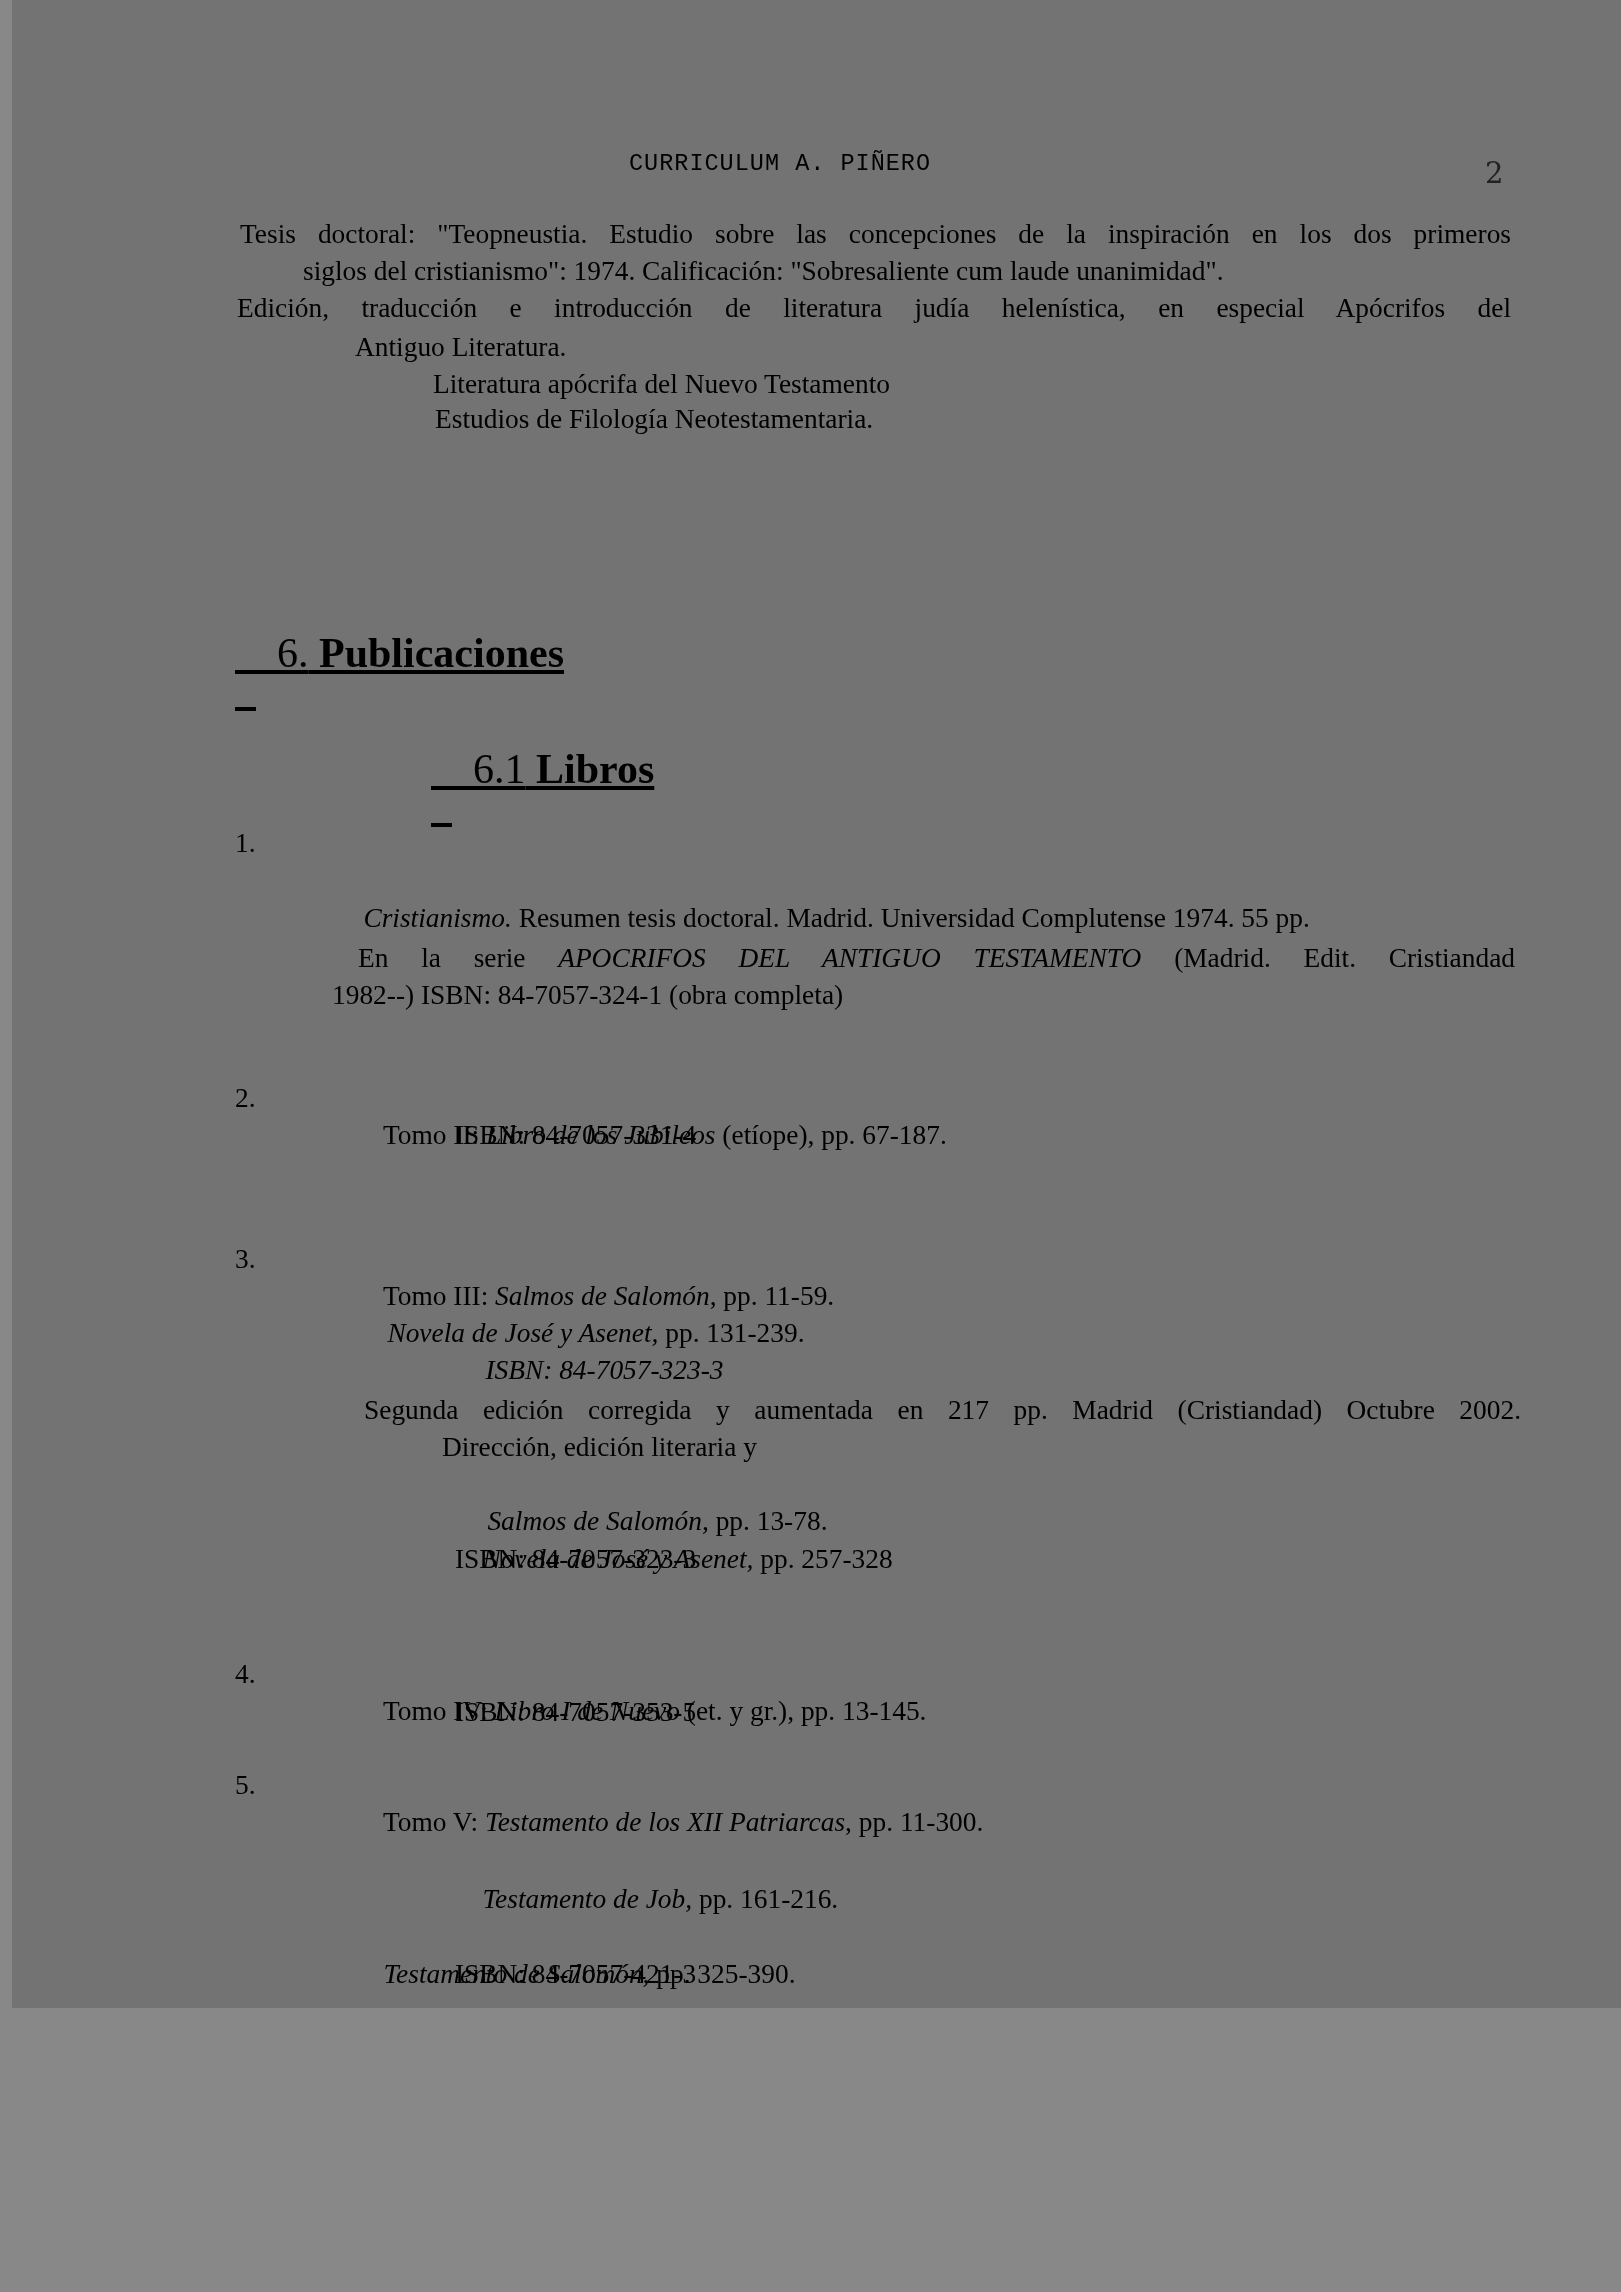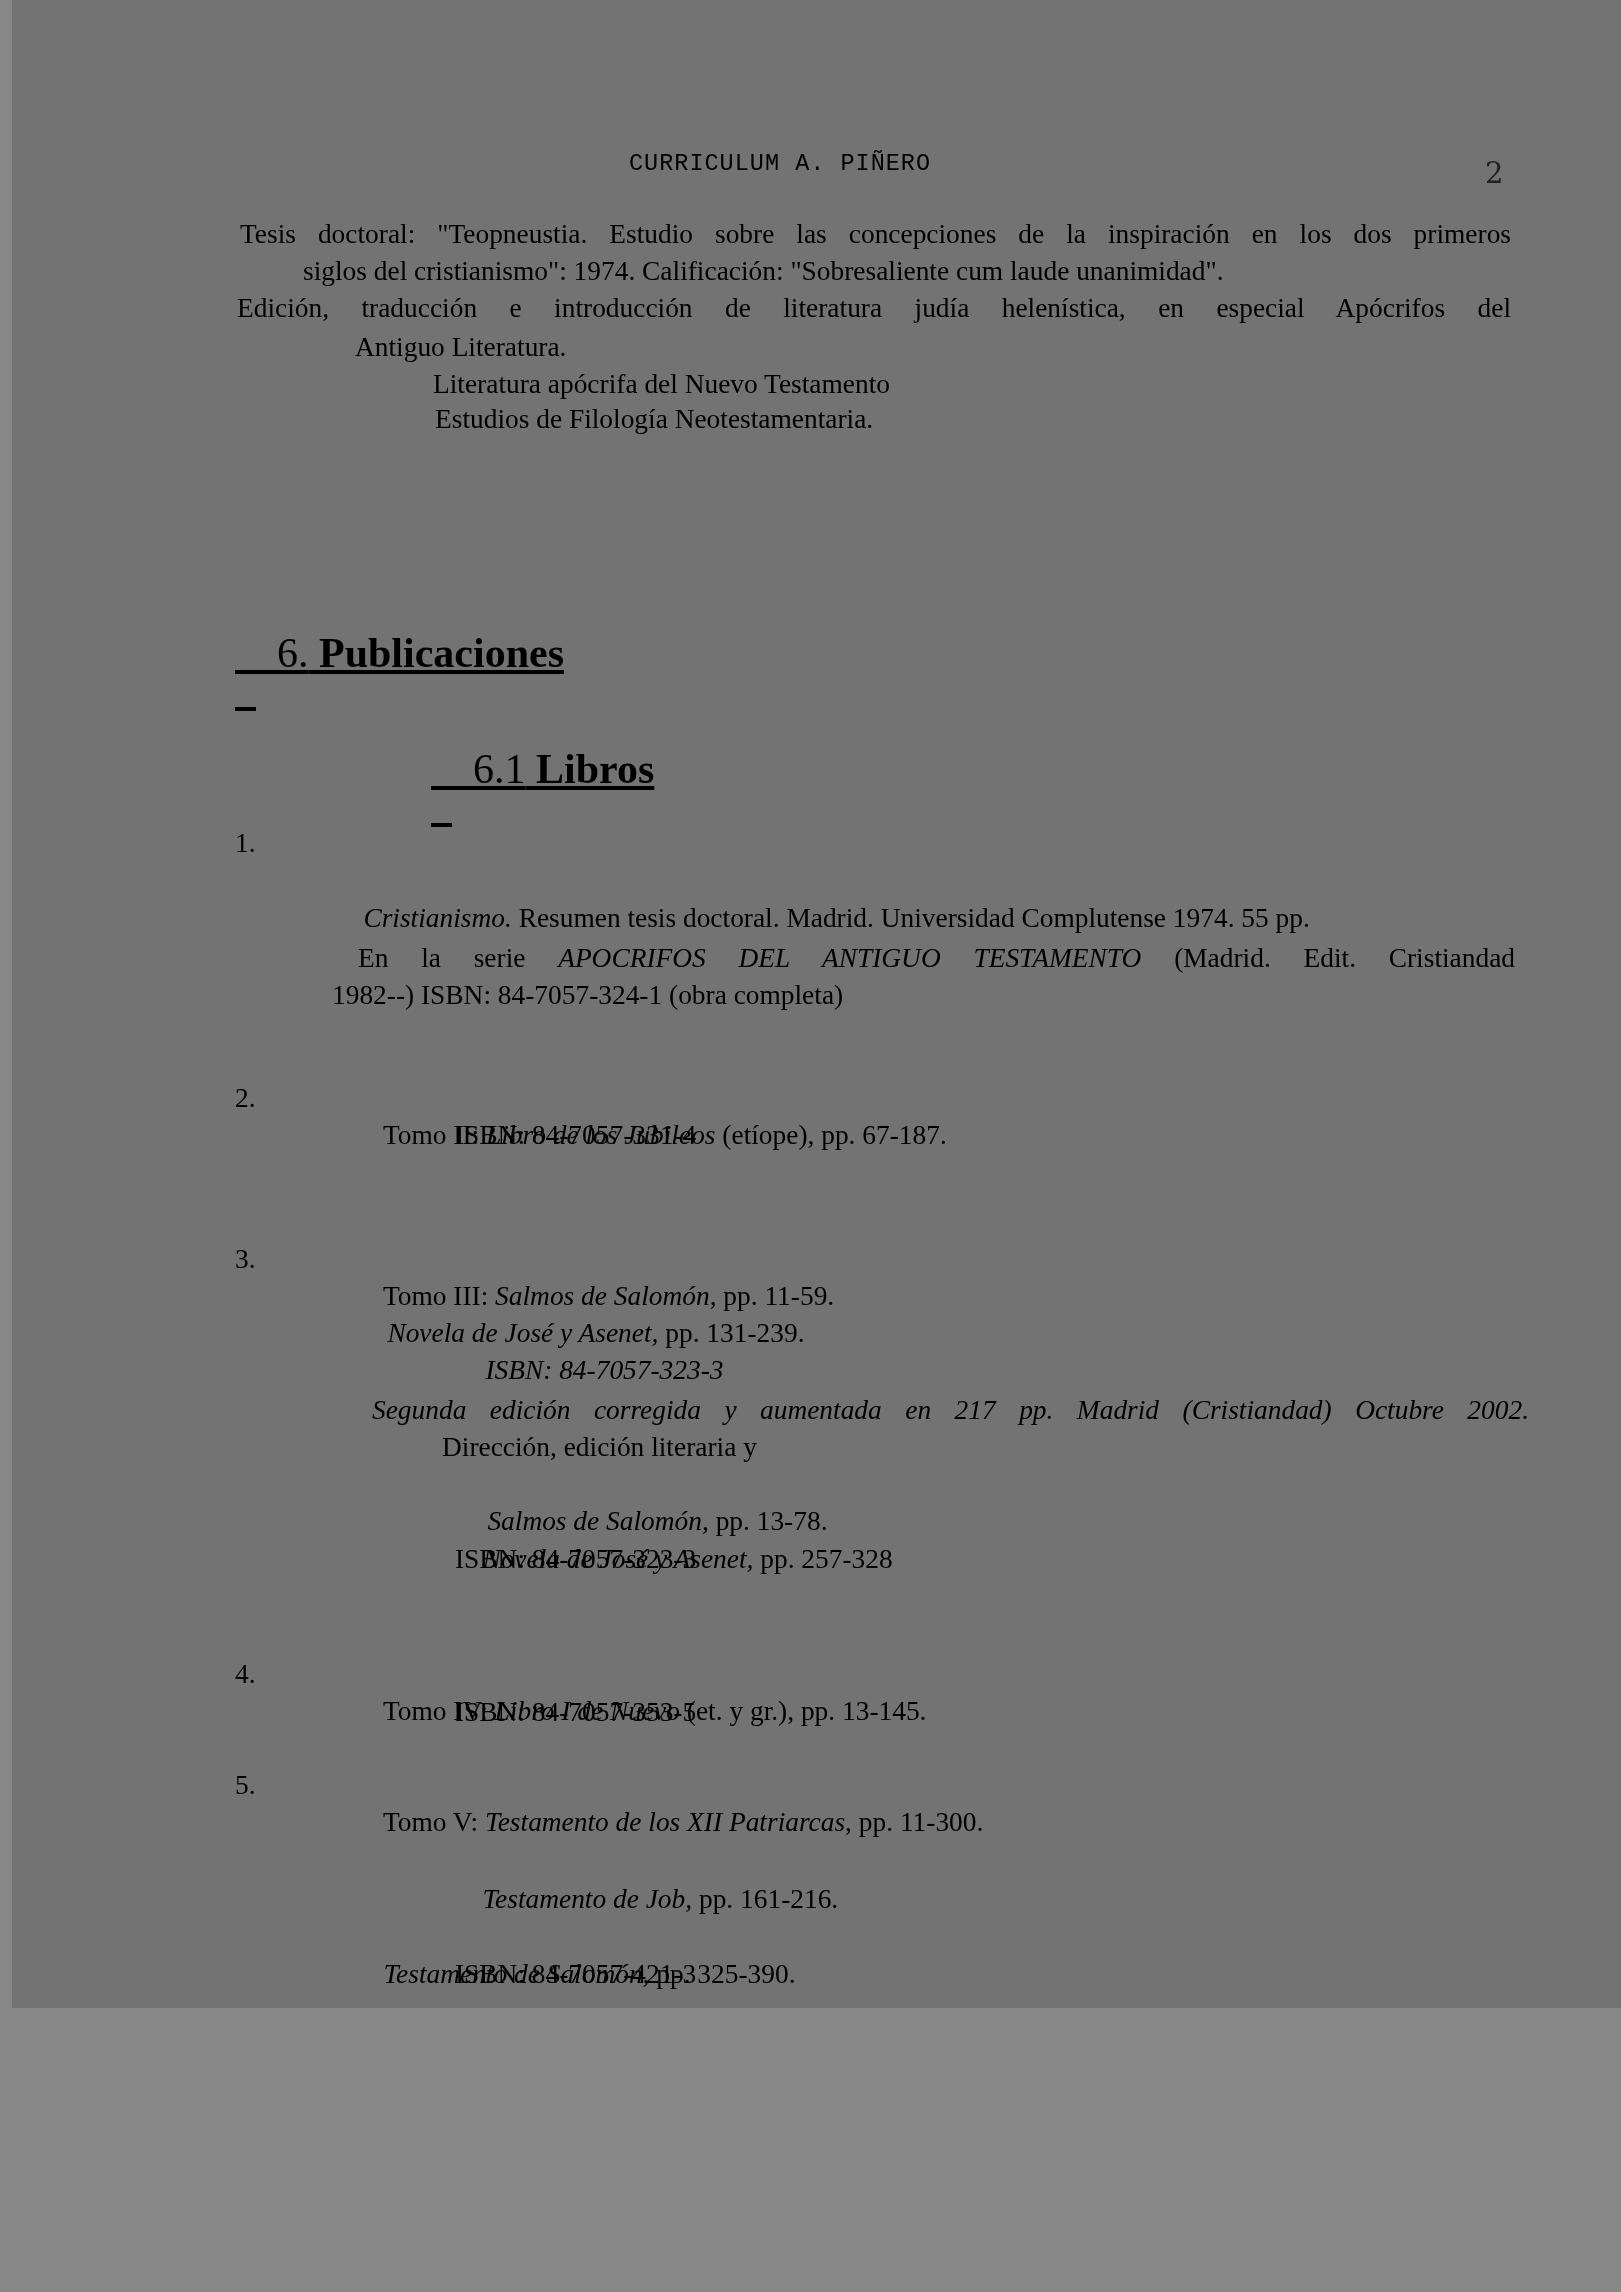--- a/index.html
+++ b/index.html
@@ -85,21 +85,21 @@
   <div class="line" style="left:344px;top:1241px;">
     <span>Tomo III: </span><span class="it">Salmos de Salomón</span><span>, pp. 11-59.</span>
   </div>
   <div class="line" style="left:348px;top:1278px;">
     <span class="it">Novela de José y Asenet,</span><span> pp. 131-239.</span>
   </div>
   <div class="line" style="left:446px;top:1315px;">
     <span class="it">ISBN: 84-7057-323-3</span>
   </div>
 
-  <div class="line just" style="left:360px;top:1392px;width:1157px;font-style:italic;">Segunda edición corregida y aumentada en 217 pp. Madrid (Cristiandad) Octubre 2002.</div>
+  <div class="line just" style="left:352px;top:1392px;width:1157px;">Segunda edición corregida y aumentada en 217 pp. Madrid (Cristiandad) Octubre 2002.</div>
   <div class="line" style="left:430px;top:1429px;">Dirección, edición literaria y</div>
   <div class="line" style="left:448px;top:1466px;">
     <span class="it">Salmos de Salomón,</span><span> pp. 13-78.</span>
   </div>
   <div class="line" style="left:443px;top:1504px;">
     <span class="it">Novela de José y Asenet,</span><span> pp. 257-328</span>
   </div>
   <div class="line" style="left:443px;top:1541px;">ISBN: 84-7057-323-3</div>
 
   <div class="line" style="left:223px;top:1656px;">4.</div>

